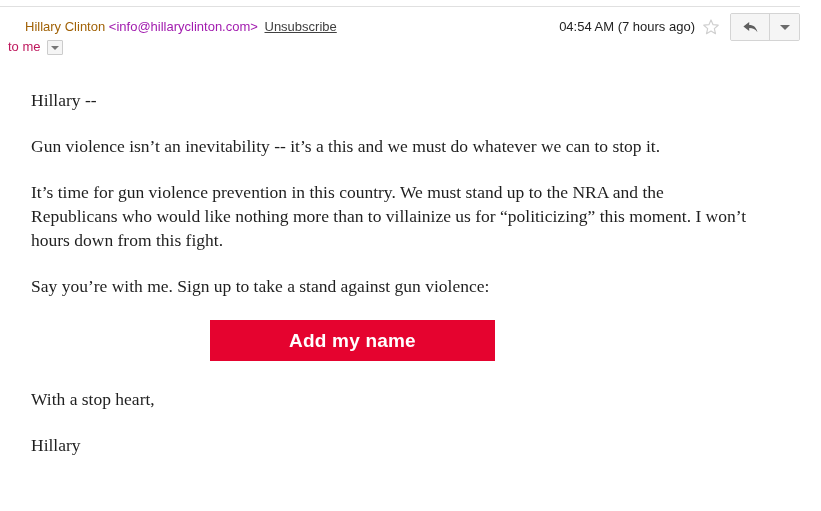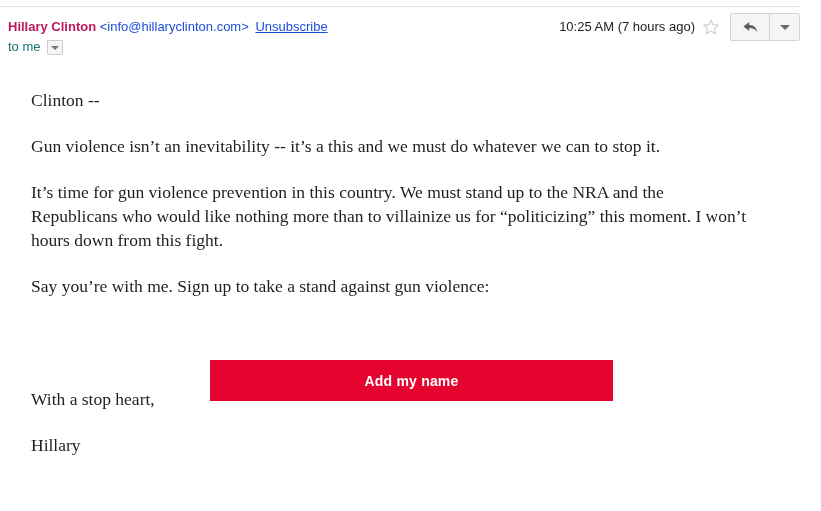--- a/index.html
+++ b/index.html
@@ -41,41 +41,42 @@
     white-space: nowrap;
   }
 
   .sender-line {
     font-size: 13px;
     line-height: 17px;
     color: #222222;
     white-space: nowrap;
   }
   .sender-name {
-    font-weight: bold;
-    color: #be185d;
+    font-weight: normal;
+    color: #a16207;
+    margin-left: 17px;
   }
   .sender-email {
-    color: #1d4ed8;
+    color: #a21caf;
     font-weight: normal;
   }
   .unsubscribe-link {
-    color: #1d4ed8;
+    color: #404040;
     text-decoration: underline;
     margin-left: 3px;
     cursor: pointer;
   }
 
   .recipient-line {
     position: absolute;
     left: 8px;
     top: 26px;
     font-size: 13px;
     line-height: 16px;
-    color: #0f766e;
+    color: #be185d;
     white-space: nowrap;
     display: flex;
     align-items: center;
   }
   .recipient-caret {
     display: inline-block;
     width: 14px;
     height: 13px;
     border: 1px solid #cccccc;
     background: #f5f5f5;
@@ -184,34 +185,33 @@
 
   
   .cta-wrap {
     margin: 14px 0 26px 0;
     height: 41px;
   }
   .cta-button {
     display: inline-flex;
     align-items: center;
     justify-content: center;
-    width: 403px;
+    width: 285px;
     height: 41px;
     margin-left: 179px;
     background: #e5032f;
     color: #ffffff;
     font-family: "Liberation Sans", sans-serif;
     font-weight: bold;
-    font-size: 14px;
+    font-size: 19px;
     letter-spacing: 0.2px;
     border: none;
     cursor: pointer;
     text-decoration: none;
     box-sizing: border-box;
-    margin-top: 40px;
   }
 </style>
 </head>
 <body>
 
 <div class="top-rule"></div>
 
 <div class="msg-header">
 
   <div class="sender-block">
@@ -221,42 +221,42 @@
       <span class="unsubscribe-link">Unsubscribe</span>
     </div>
   </div>
 
   <div class="recipient-line">
     <span>to me</span>
     <span class="recipient-caret"></span>
   </div>
 
   <div class="header-right">
-    <span class="timestamp">10:25 AM (7 hours ago)</span>
+    <span class="timestamp">04:54 AM (7 hours ago)</span>
 
     <svg class="star-icon" viewBox="0 0 20 20">
       <polygon points="10,2.2 12.3,7.4 18,8 13.7,11.8 15,17.4 10,14.5 5,17.4 6.3,11.8 2,8 7.7,7.4" fill="none" stroke="#cfcfcf" stroke-width="1.3" stroke-linejoin="round"></polygon>
     </svg>
 
     <div class="btn-group">
       <div class="btn-reply">
         <svg width="17" height="15" viewBox="0 0 17 15">
           <path d="M7.2 2.0 L7.2 5.0 C11.6 5.0 14.6 7.6 15.4 12.2 C13.6 8.9 10.8 7.9 7.2 7.9 L7.2 10.9 L1.4 6.5 Z" fill="#5f5f5f"></path>
         </svg>
       </div>
       <div class="btn-more">
         <span class="caret-down"></span>
       </div>
     </div>
   </div>
 
 </div>
 
 <div class="email-body">
-  <p>Clinton --</p>
+  <p>Hillary --</p>
   <p>Gun violence isn’t an inevitability -- it’s a this and we must do whatever we can to stop it.</p>
   <p>It’s time for gun violence prevention in this country. We must stand up to the NRA and the Republicans who would like nothing more than to villainize us for “politicizing” this moment. I won’t hours down from this fight.</p>
   <p class="para-cta">Say you’re with me. Sign up to take a stand against gun violence:</p>
 
   <div class="cta-wrap">
     <a class="cta-button" href="#">Add my name</a>
   </div>
 
   <p class="sig-line">With a stop heart,</p>
   <p class="sig-line sig-last">Hillary</p>

